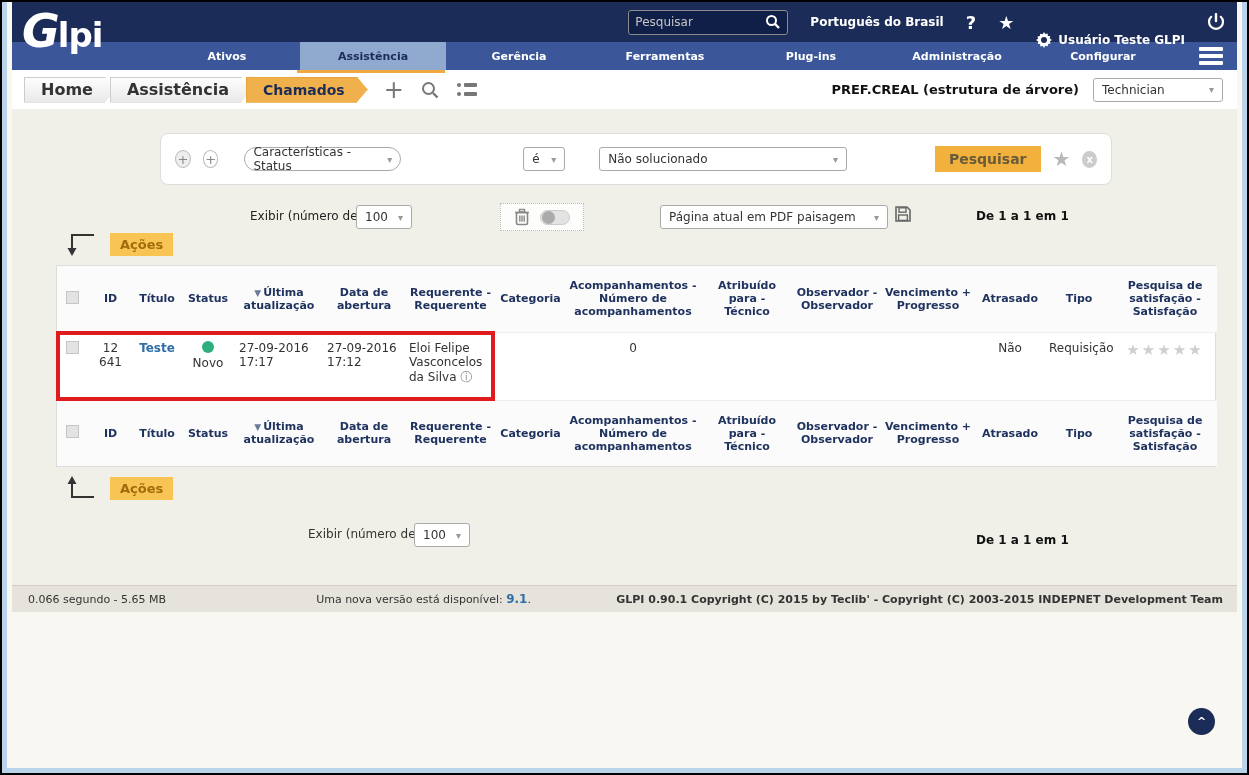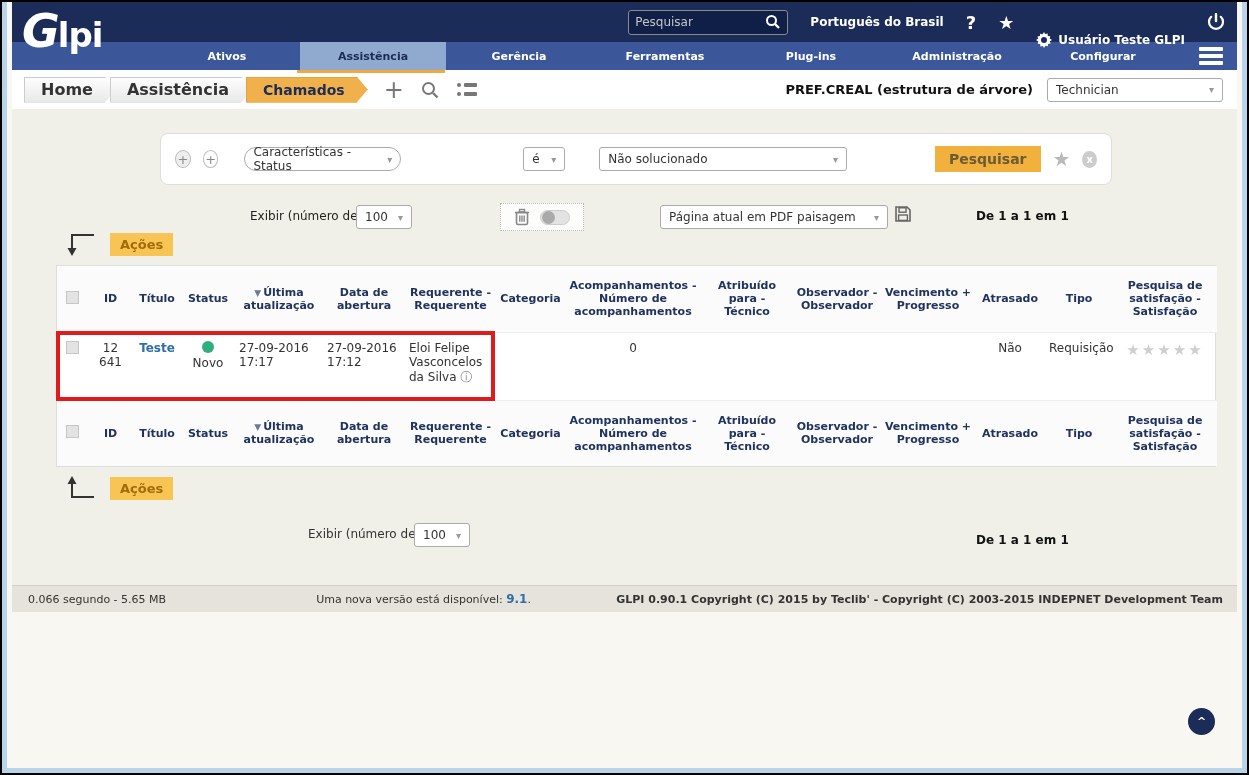--- a/index.html
+++ b/index.html
@@ -40,21 +40,21 @@
            clip-path: polygon(0 0, calc(100% - 11px) 0, 100% 50%, calc(100% - 11px) 100%, 0 100%); margin-right:-6px; padding-right:22px; }
   .crumb.first { clip-path: polygon(0 0, calc(100% - 11px) 0, 100% 50%, calc(100% - 11px) 100%, 0 100%); }
   .crumb.current { background:#f0b04c; border-color:#e8a33c; color:#1c2c58; font-size:14px; }
   .crumb-tools { display:flex; align-items:center; gap:16px; margin-left:22px; }
   .tool-ic { color:#777; cursor:pointer; display:flex; align-items:center; }
   .plus-ic { font-size:24px; color:#777; line-height:20px; }
   .crumb-right { margin-left:auto; margin-right:14px; display:flex; align-items:center; gap:14px; }
   .entity-label { font-weight:bold; font-size:13px; color:#111; }
   .select { display:inline-flex; align-items:center; justify-content:space-between; border:1px solid #aaa; border-radius:3px; background:#fff; color:#333; font-size:12px; padding:0 8px; height:24px; cursor:pointer; }
   .select .arr { color:#999; margin-left:8px; font-size:10px; }
-  .entity-select { width:176px; }
+  .entity-select { width:130px; }
 
   
   .content { position:absolute; left:0; right:0; top:107px; height:476px; background:#f1f0e8; }
 
   .filterbox { position:absolute; left:148px; top:24px; width:952px; height:52px; background:#fff; border:1px solid #ddd; border-radius:8px; display:flex; align-items:center; padding:0 14px; gap:12px; }
   .circ-btn { width:18px; height:18px; border-radius:50%; border:1px solid #bbb; background:#eee; color:#888; display:flex; align-items:center; justify-content:center; font-size:13px; line-height:1; cursor:pointer; }
   .circ-btn.light { background:#fff; }
   .sel-field { width:180px; margin-left:14px; justify-content:space-between;border-radius:12px; }
   .sel-op { width:46px; margin-left:110px; }
   .sel-val { width:286px; margin-left:22px; }

